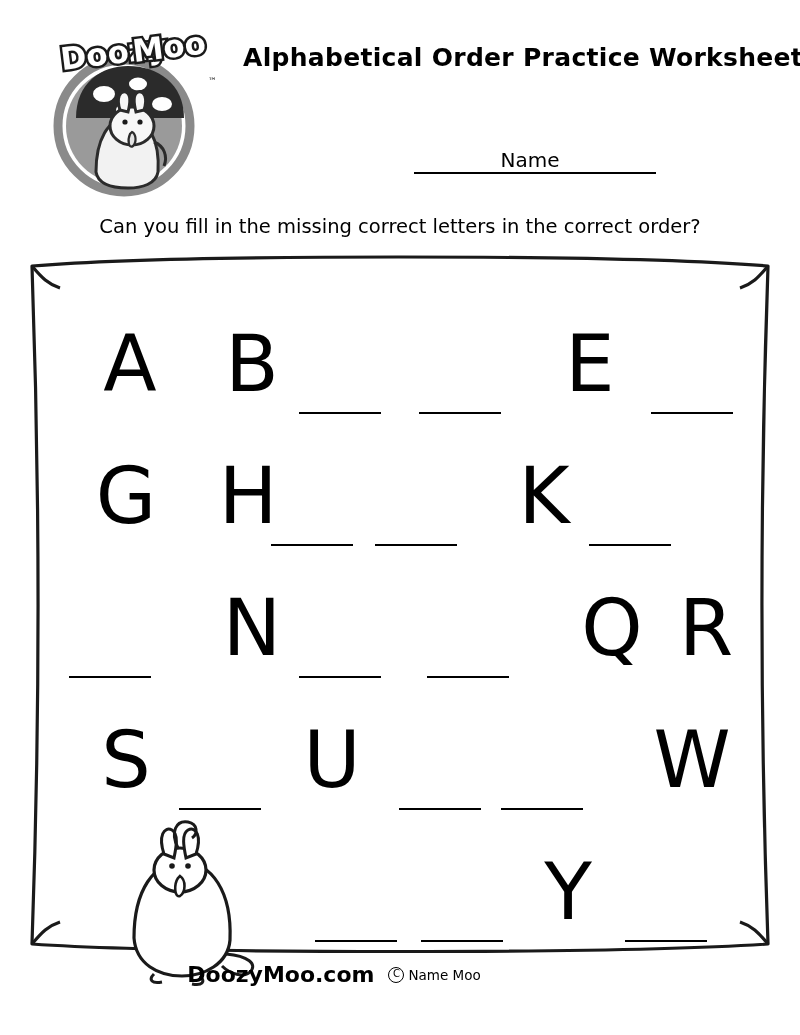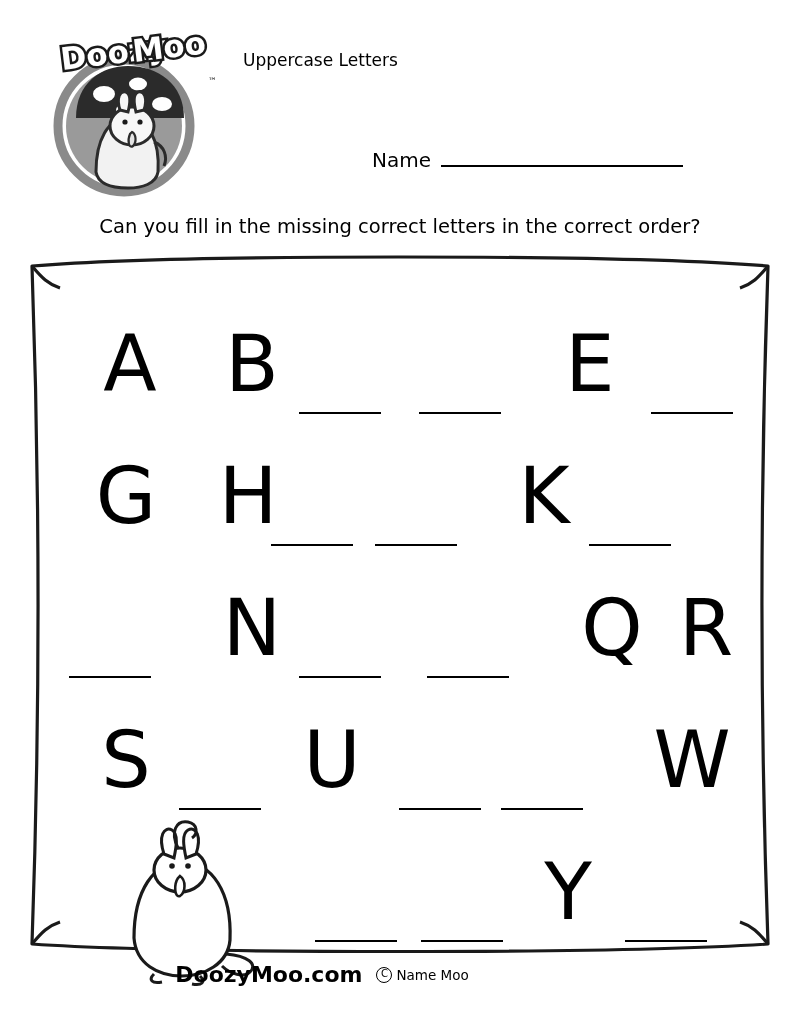--- a/index.html
+++ b/index.html
@@ -49,24 +49,25 @@
   }
   .worksheet-subtitle {
     font-family: "DejaVu Sans", sans-serif;
     font-size: 17px;
     font-weight: normal;
     margin-top: 6px;
   }
 
   .name-row {
     position: absolute;
-    left: 372px;
+    left: 404px;
     top: 148px;
     display: flex;
-    align-items: flex-end;
+    align-items: center;
+    flex-direction: column;
   }
   .name-label {
     font-size: 20px;
     font-family: "DejaVu Sans", sans-serif;
   }
   .name-line {
     width: 242px;
     height: 0;
     border-bottom: 2px solid #000;
     margin-left: 10px;
@@ -142,20 +143,21 @@
   .footer {
     position: absolute;
     left: 0;
     top: 962px;
     width: 644px;
     text-align: center;
     display: flex;
     justify-content: center;
     align-items: center;
     gap: 14px;
+    padding-left: 12px;
   }
   .site-name {
     font-family: "DejaVu Sans", sans-serif;
     font-size: 22px;
     font-weight: bold;
   }
   .copyright {
     font-family: "DejaVu Sans", sans-serif;
     font-size: 13.5px;
     display: flex;
@@ -209,21 +211,21 @@
 
       <g>
         <text x="30" y="48" font-family="DejaVu Sans, sans-serif" font-size="31" font-weight="bold" fill="#ffffff" stroke="#1a1a1a" stroke-width="5" paint-order="stroke" transform="rotate(-7 30 48)">Doozy</text>
         <text x="102" y="40" font-family="DejaVu Sans, sans-serif" font-size="31" font-weight="bold" fill="#ffffff" stroke="#1a1a1a" stroke-width="5" paint-order="stroke" transform="rotate(-7 102 40)">Moo</text>
         <text x="176" y="62" font-family="DejaVu Sans, sans-serif" font-size="9" fill="#1a1a1a">™</text>
       </g>
     </svg>
   </div>
 
   <div class="title-block">
-    <div class="worksheet-subtitle">Uppercase Letters</div>
+    <div class="worksheet-title">Alphabetical Order Practice Worksheet</div>
   </div>
 
   <div class="name-row">
     <span class="name-label">Name</span>
     <span class="name-line"></span>
   </div>
 </div>
 
 <div class="instruction">Can you fill in the missing correct letters in the correct order?</div>
 

